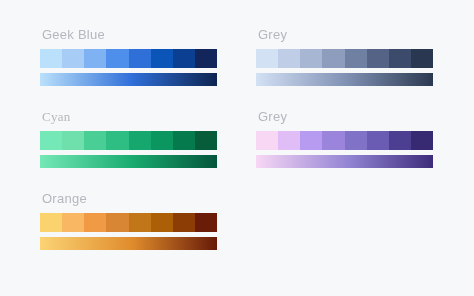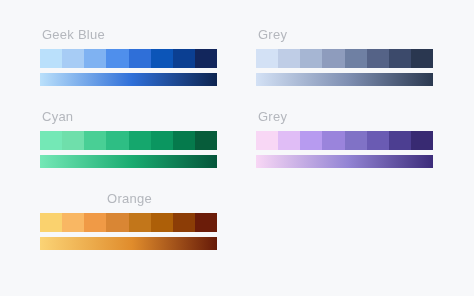--- a/index.html
+++ b/index.html
@@ -92,21 +92,21 @@
         <div class="swatch-cell" style="background: rgb(142, 156, 189);"></div>
         <div class="swatch-cell" style="background: rgb(111, 128, 163);"></div>
         <div class="swatch-cell" style="background: rgb(85, 99, 135);"></div>
         <div class="swatch-cell" style="background: rgb(60, 74, 107);"></div>
         <div class="swatch-cell" style="background: rgb(42, 55, 80);"></div>
       </div>
       <div class="gradient-bar" style="background: linear-gradient(to right, rgb(211, 225, 245) 0%, rgb(127, 143, 178) 52%, rgb(43, 57, 80) 100%);"></div>
     </div>
 
     <div class="palette-group">
-      <div class="palette-label" style="color: rgb(180, 183, 189);">Cyan</div>
+      <div class="palette-label" style="color: rgb(180, 183, 189); font-family: Liberation Serif, serif;">Cyan</div>
       <div class="swatch-row">
         <div class="swatch-cell" style="background: rgb(116, 232, 182);"></div>
         <div class="swatch-cell" style="background: rgb(111, 223, 171);"></div>
         <div class="swatch-cell" style="background: rgb(73, 207, 149);"></div>
         <div class="swatch-cell" style="background: rgb(46, 190, 132);"></div>
         <div class="swatch-cell" style="background: rgb(21, 167, 109);"></div>
         <div class="swatch-cell" style="background: rgb(11, 150, 96);"></div>
         <div class="swatch-cell" style="background: rgb(5, 122, 76);"></div>
         <div class="swatch-cell" style="background: rgb(7, 92, 58);"></div>
       </div>
@@ -123,21 +123,21 @@
         <div class="swatch-cell" style="background: rgb(154, 132, 220);"></div>
         <div class="swatch-cell" style="background: rgb(128, 114, 198);"></div>
         <div class="swatch-cell" style="background: rgb(106, 91, 179);"></div>
         <div class="swatch-cell" style="background: rgb(76, 62, 145);"></div>
         <div class="swatch-cell" style="background: rgb(56, 42, 114);"></div>
       </div>
       <div class="gradient-bar" style="background: linear-gradient(to right, rgb(248, 215, 245) 0%, rgb(147, 132, 212) 52%, rgb(60, 44, 122) 100%);"></div>
     </div>
 
     <div class="palette-group">
-      <div class="palette-label" style="color: rgb(180, 183, 189); text-align: center;">Orange</div>
+      <div class="palette-label" style="color: rgb(180, 183, 189);">Orange</div>
       <div class="swatch-row">
         <div class="swatch-cell" style="background: rgb(250, 210, 110);"></div>
         <div class="swatch-cell" style="background: rgb(249, 183, 99);"></div>
         <div class="swatch-cell" style="background: rgb(240, 154, 70);"></div>
         <div class="swatch-cell" style="background: rgb(217, 134, 52);"></div>
         <div class="swatch-cell" style="background: rgb(194, 118, 26);"></div>
         <div class="swatch-cell" style="background: rgb(173, 95, 8);"></div>
         <div class="swatch-cell" style="background: rgb(140, 61, 6);"></div>
         <div class="swatch-cell" style="background: rgb(107, 28, 9);"></div>
       </div>

